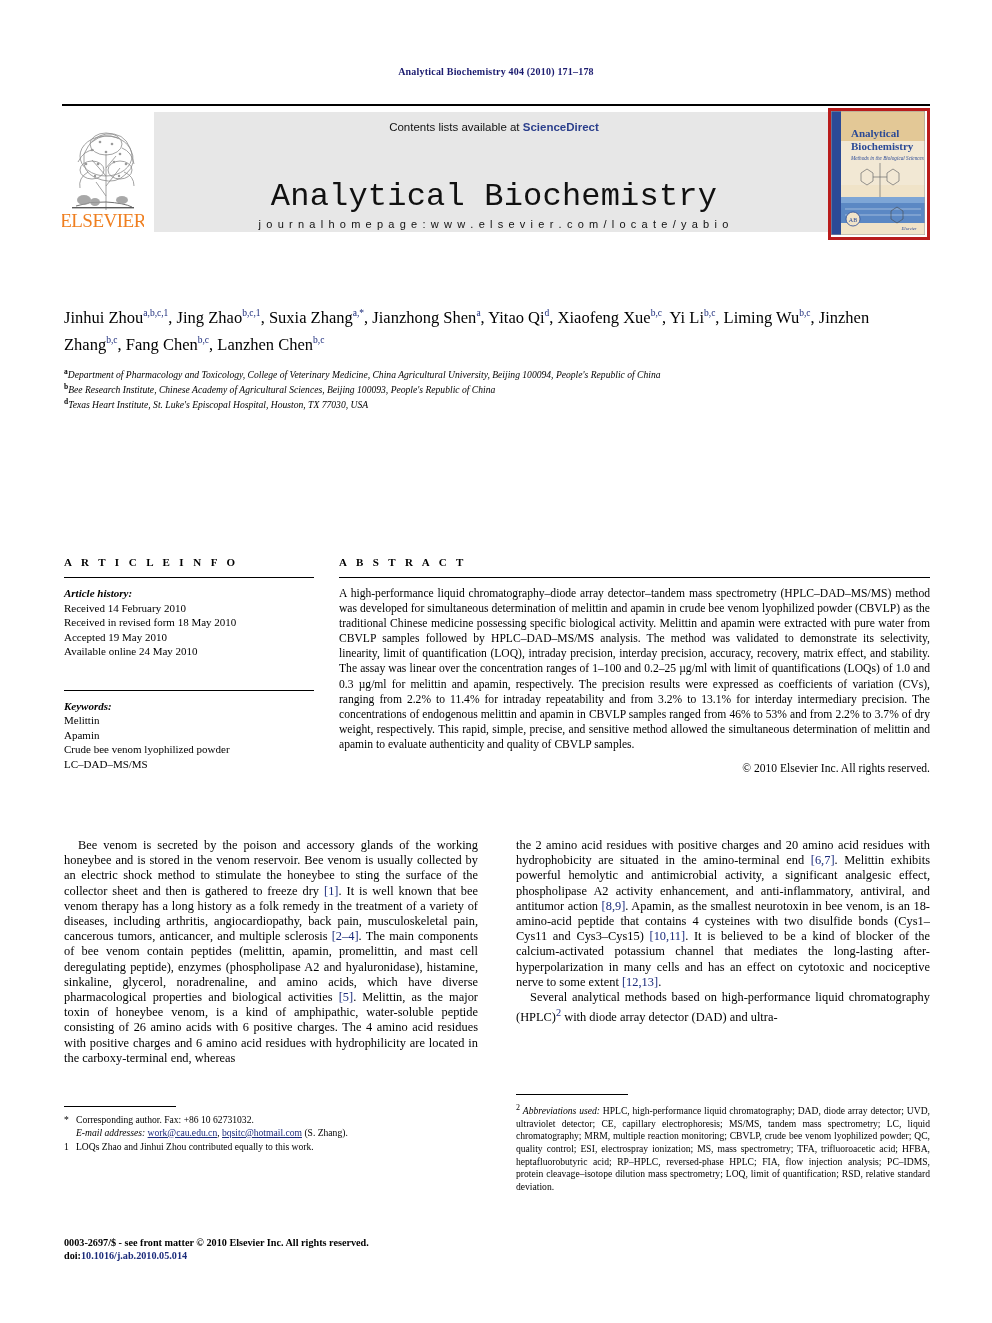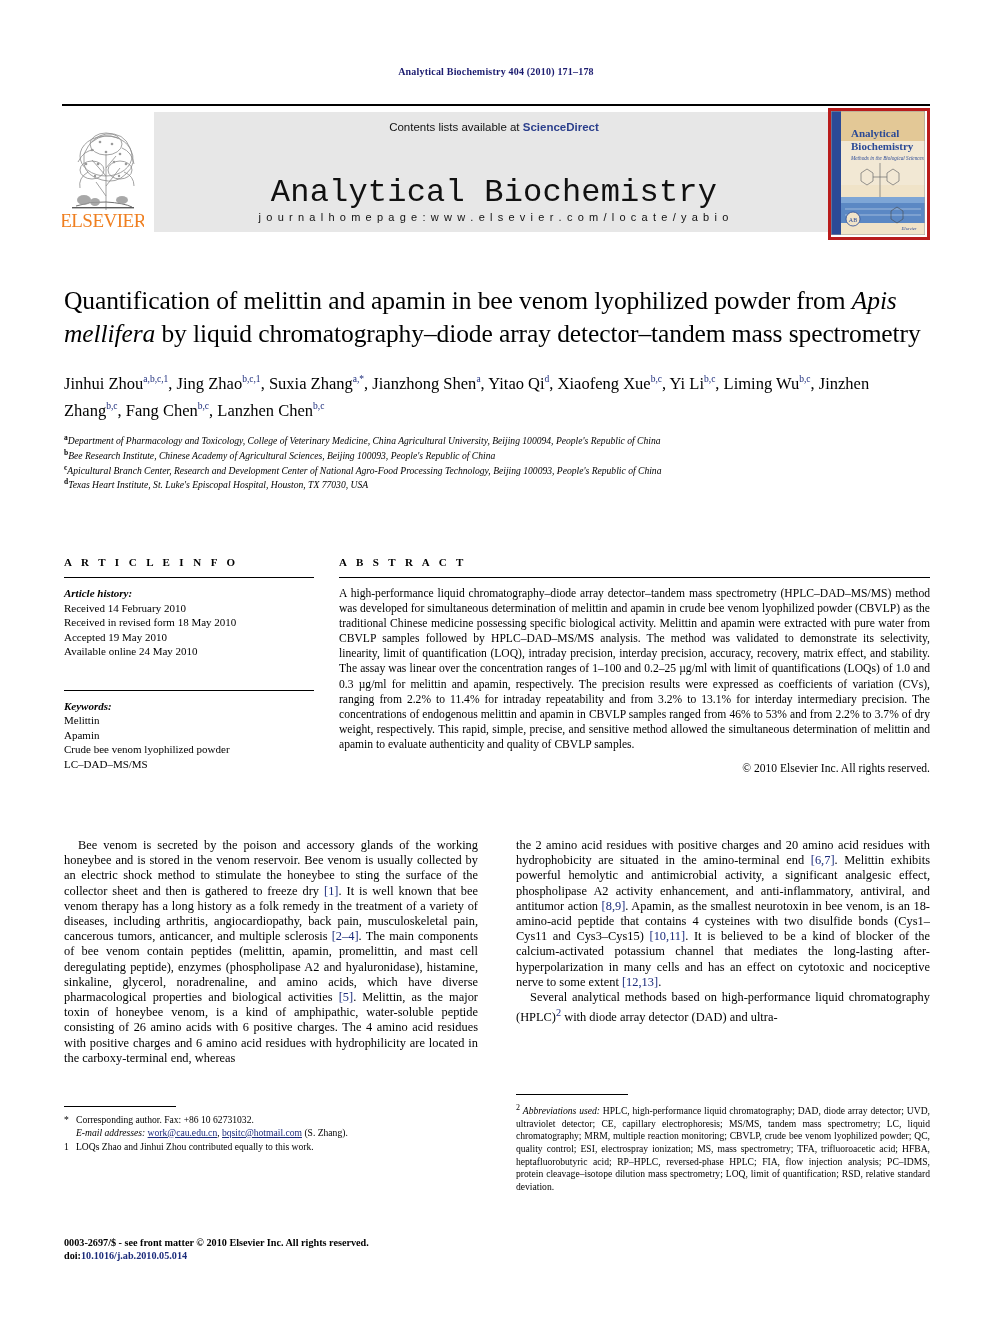--- a/index.html
+++ b/index.html
@@ -25,21 +25,21 @@
   .masthead { position:absolute; top:104px; left:62px; width:868px; height:132px; }
   .rule-top {
     position:absolute; top:0; left:0; width:868px; height:2px; background:#000;
   }
   .elsevier-logo {
     position:absolute; left:0; top:10px; width:82px; height:120px;
   }
   .banner {
     position:absolute; left:92px; top:8px; width:680px; height:120px;
     background:#e7e7e7;
-    display:flex; flex-direction:column; align-items:center; justify-content:flex-start;
+    display:flex; flex-direction:column; align-items:center; justify-content:space-between;
     padding:9px 0 2px 0; box-sizing:border-box;
   }
   .contents-line { font-family:"Liberation Sans", sans-serif; font-size:11.5px; color:#111; }
   .contents-line .sd { color:#2b3f8c; font-weight:bold; }
   .journal-name {
     font-family:Liberation Mono, monospace; font-size:32px; color:#111;
     letter-spacing:.2px;
     margin-top:41px;
   }
   .homepage-line {
@@ -222,30 +222,26 @@
         </g>
         <circle cx="22" cy="108" r="7" fill="#f0e3c8" stroke="#2b4a96" stroke-width="0.8"></circle>
         <text x="22" y="111" text-anchor="middle" font-size="6" fill="#2b4a96" font-family="'Liberation Serif', serif">AB</text>
         <text x="78" y="119" text-anchor="middle" font-size="4.6" fill="#2b4a96" font-family="'Liberation Serif', serif" font-style="italic">Elsevier</text>
         <rect x="0" y="0" width="94" height="124" fill="none" stroke="#9a9a9a" stroke-width="1"></rect>
       </svg>
     </div>
   </div>
 
   <div class="titleblock">
-    <h1 class="article-title">
-      <span>Quantification of melittin and apamin in bee venom lyophilized powder from </span><span class="it">Apis mellifera</span><span> by liquid chromatography–diode array detector–tandem mass spectrometry</span>
-    </h1>
 
     <div class="authors"><span>Jinhui Zhou</span><sup>a,b,c,1</sup>, <span>Jing Zhao</span><sup>b,c,1</sup>, <span>Suxia Zhang</span><sup>a,*</sup>, <span>Jianzhong Shen</span><sup>a</sup>, <span>Yitao Qi</span><sup>d</sup>, <span>Xiaofeng Xue</span><sup>b,c</sup>, <span>Yi Li</span><sup>b,c</sup>, <span>Liming Wu</span><sup>b,c</sup>, <span>Jinzhen Zhang</span><sup>b,c</sup>, <span>Fang Chen</span><sup>b,c</sup>, <span>Lanzhen Chen</span><sup>b,c</sup></div>
 
     <div class="affils">
         <div class="affil"><sup>a</sup>Department of Pharmacology and Toxicology, College of Veterinary Medicine, China Agricultural University, Beijing 100094, People's Republic of China</div>
         <div class="affil"><sup>b</sup>Bee Research Institute, Chinese Academy of Agricultural Sciences, Beijing 100093, People's Republic of China</div>
-        <div class="affil"><sup>c</sup>Apicultural Branch Center, Research and Development Center of National Agro-Food Processing Technology, Beijing 100093, People's Republic of China</div>
         <div class="affil"><sup>d</sup>Texas Heart Institute, St. Luke's Episcopal Hospital, Houston, TX 77030, USA</div>
       </div>
   </div>
 
   <div class="infoabs">
 
     <div class="col-info">
       <div class="sechead">A R T I C L E   I N F O</div>
       <div class="hr-thin"></div>
       <div class="info-label">Article history:</div>

